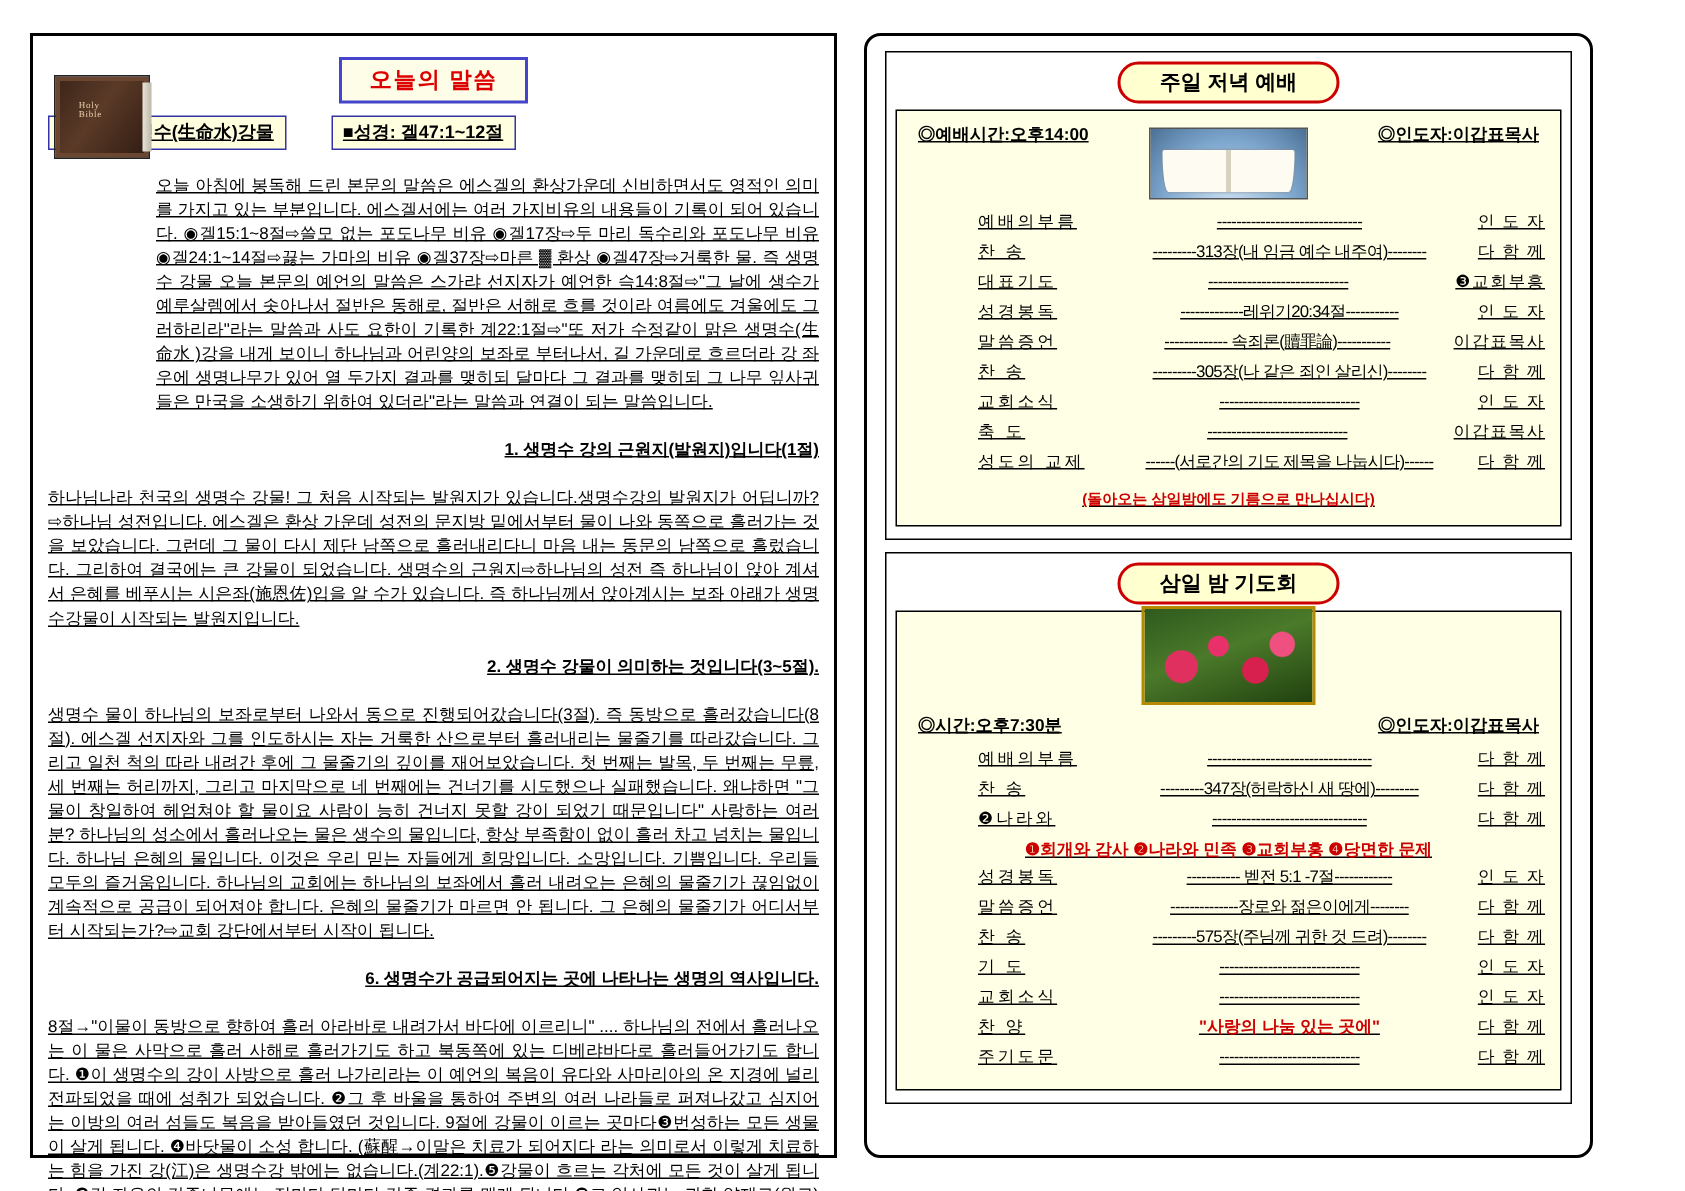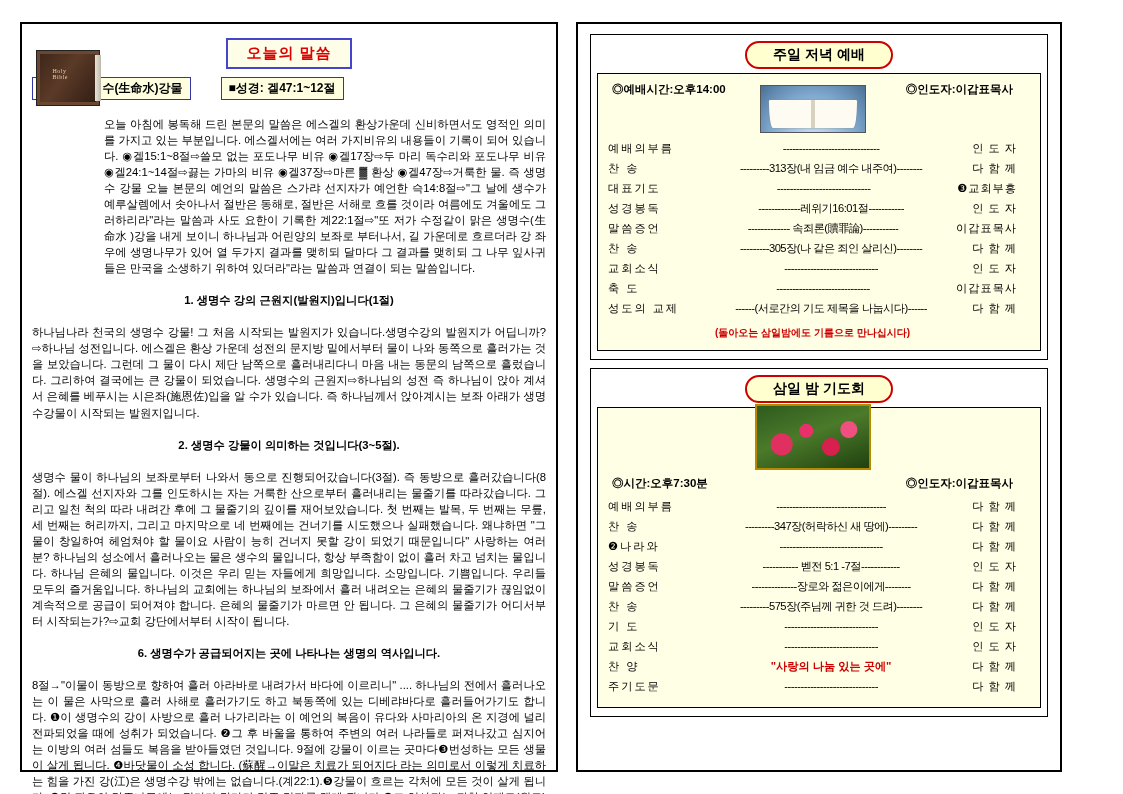--- a/index.html
+++ b/index.html
@@ -14,37 +14,39 @@
     position: relative;
     overflow: hidden;
   }
   .page {
     position: absolute;
     inset: 0;
     display: flex;
     gap: 18px;
     padding: 22px 20px;
     box-sizing: border-box;
+    text-decoration: underline;
   }
   .panel {
     border: 2px solid #000;
     background: #fff;
     box-sizing: border-box;
     position: relative;
   }
   .panel.left {
     width: 538px;
     padding: 8px 10px 6px 10px;
   }
   .panel.right {
     width: 486px;
     padding: 10px 12px;
     display: flex;
     flex-direction: column;
     gap: 8px;
+    border-radius: 11px;
   }
 
   
   .title-badge {
     border: 2px solid #4444cc;
     background: #fdfde8;
     color: #dd0000;
     font-weight: bold;
     font-size: 15px;
     padding: 4px 18px;
@@ -107,21 +109,21 @@
     font-size: 11.3px;
     line-height: 1.42;
     color: #000;
     text-align: justify;
     font-family: "Liberation Sans", sans-serif;
   }
   .body-text p { margin: 16px 0 1px 0; }
   .first-para { padding-left: 72px; min-height: 56px; }
   .bold { font-weight: bold; }
   .head {
-    text-align: center;
+    text-align: right;
     font-weight: bold;
     color: #000;
   }
 
   
   .card {
     border: 1px solid #000;
     box-sizing: border-box;
   }
   .card-title-wrap {
@@ -135,21 +137,21 @@
     background: #ffffd0;
     color: #000;
     font-weight: bold;
     font-size: 14px;
     padding: 3px 26px;
   }
   .card-inner {
     border: 1px solid #000;
     background: #ffffe6;
     margin: 0 6px 8px 6px;
-    padding: 8px 23px 10px 10px;
+    padding: 8px 10px 10px 10px;
     box-sizing: border-box;
   }
   .row-top {
     display: flex;
     justify-content: space-between;
     font-size: 11.5px;
     font-weight: bold;
     color: #000;
     padding: 0 4px;
   }
@@ -194,20 +196,21 @@
   .line {
     display: flex;
     align-items: baseline;
     white-space: nowrap;
     line-height: 1.78;
   }
   .line .lbl {
     width: 86px;
     flex: 0 0 auto;
     letter-spacing: 2px;
+    margin-left: 44px;
   }
   .line .mid {
     flex: 1 1 auto;
     overflow: hidden;
     text-align: center;
   }
   .line .val {
     flex: 0 0 auto;
     text-align: right;
     padding-left: 4px;
@@ -284,21 +287,21 @@
             <span class="mid dots">---------313장(내 임금 예수 내주여)--------</span>
             <span class="val">다  함  께</span>
           </div>
           <div class="line">
             <span class="lbl">대표기도</span>
             <span class="mid dots">-----------------------------</span>
             <span class="val">❸교회부흥</span>
           </div>
           <div class="line">
             <span class="lbl">성경봉독</span>
-            <span class="mid dots">-------------레위기16:01절-----------</span>
+            <span class="mid dots">-------------레위기20:34절-----------</span>
             <span class="val">인  도  자</span>
           </div>
           <div class="line">
             <span class="lbl">말씀증언</span>
             <span class="mid dots">------------- 속죄론(贖罪論)-----------</span>
             <span class="val">이갑표목사</span>
           </div>
           <div class="line">
             <span class="lbl">찬     송</span>
             <span class="mid dots">---------305장(나 같은 죄인 살리신)--------</span>
@@ -346,20 +349,21 @@
             <span class="lbl">찬     송</span>
             <span class="mid dots">---------347장(허락하신 새 땅에)---------</span>
             <span class="val">다  함  께</span>
           </div>
           <div class="line">
             <span class="lbl">❷나라와</span>
             <span class="mid dots">--------------------------------</span>
             <span class="val">다  함  께</span>
           </div>
 
+          <div class="note2">❶회개와 감사 ❷나라와 민족 ❸교회부흥 ❹당면한 문제</div>
 
           <div class="line">
             <span class="lbl">성경봉독</span>
             <span class="mid dots">----------- 벧전 5:1 -7절------------</span>
             <span class="val">인  도  자</span>
           </div>
           <div class="line">
             <span class="lbl">말씀증언</span>
             <span class="mid dots">--------------장로와 젊은이에게--------</span>
             <span class="val">다  함  께</span>

